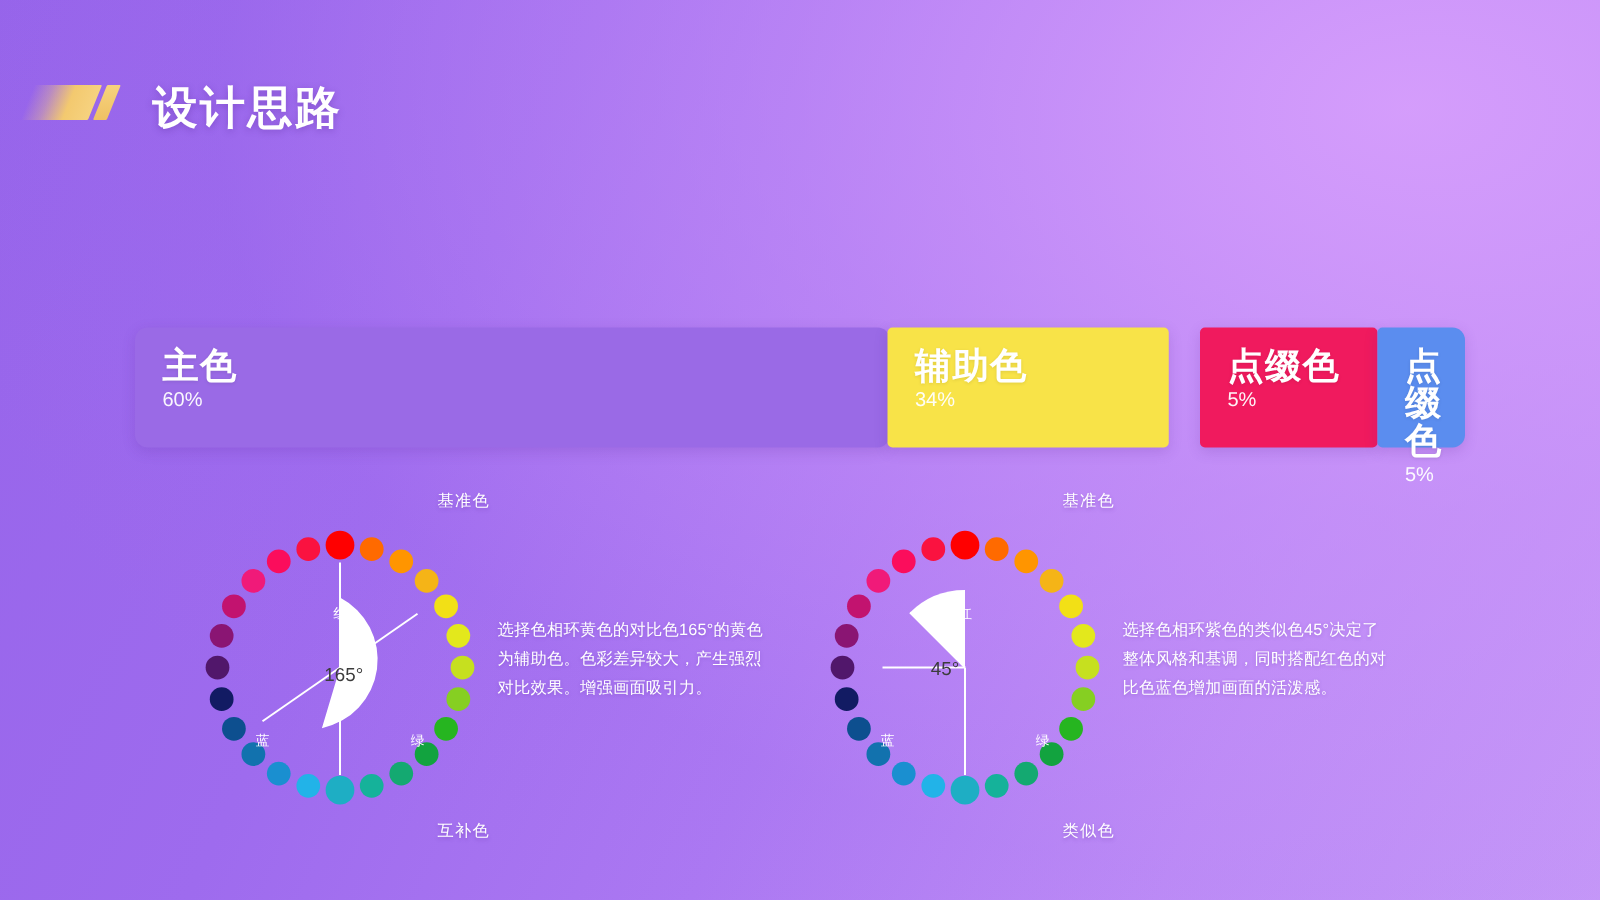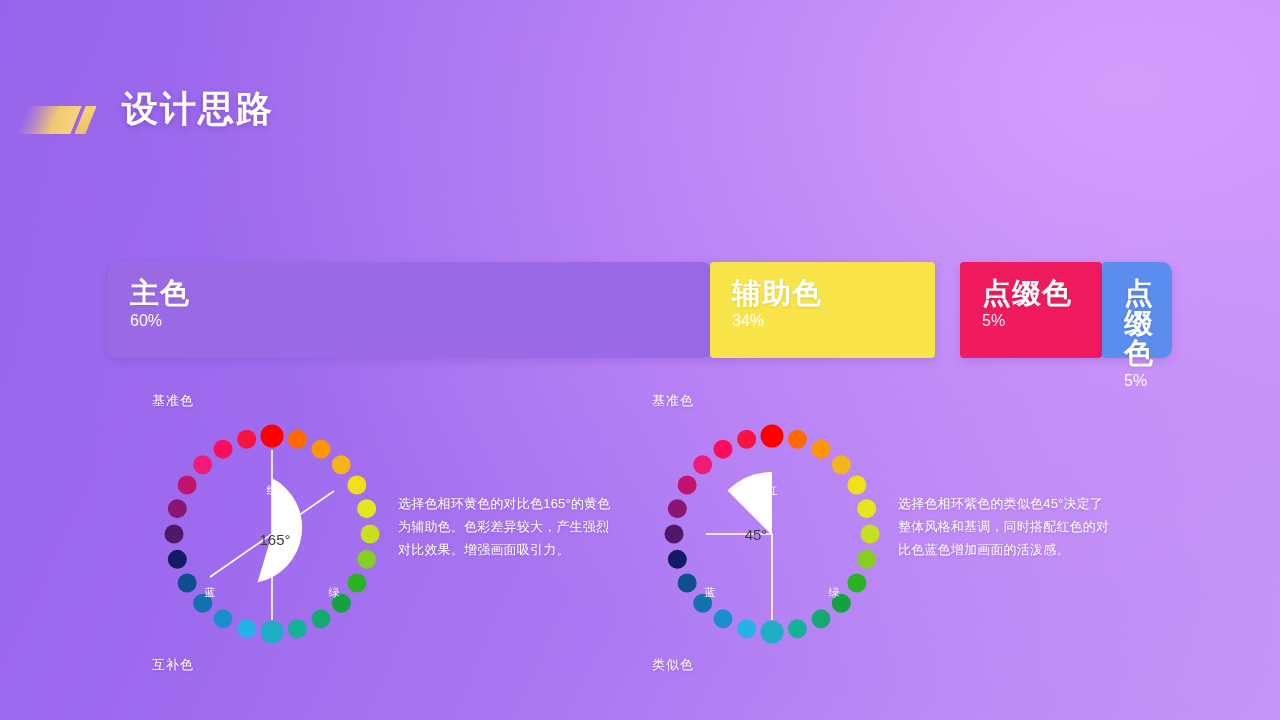--- a/index.html
+++ b/index.html
@@ -9,21 +9,21 @@
     background:#a06ff0;
   }
   #slide{
     position:relative;width:1280px;height:720px;overflow:hidden;
     background:
       radial-gradient(120% 140% at 88% 12%, rgba(214,158,252,0.95) 0%, rgba(201,146,249,0.55) 32%, rgba(170,116,243,0.10) 62%, rgba(154,104,238,0) 78%),
       linear-gradient(115deg, #9664ea 0%, #9e6bee 30%, #ab78f2 55%, #bd8cf6 78%, #c79af8 100%);
   }
 
   
-  .title-row{position:absolute;left:22px;top:62px;height:58px;display:flex;align-items:flex-end;margin-top:14px;}
+  .title-row{position:absolute;left:22px;top:62px;height:58px;display:flex;align-items:flex-start;}
   .deco{position:relative;width:72px;height:28px;margin-top:6px;}
   .deco .bar{
     position:absolute;left:0;top:0;width:54px;height:28px;
     transform:skewX(-22deg);
     background:linear-gradient(90deg, rgba(245,205,120,0) 0%, rgba(246,206,121,0.35) 28%, #f3c96f 62%, #f6d27f 100%);
     border-radius:1px;
   }
   .deco .slash{
     position:absolute;left:58px;top:0;width:11px;height:28px;
     transform:skewX(-22deg);
@@ -55,21 +55,21 @@
   .seg-main{left:0;width:604px;background:#9a6ae6;border-radius:10px;}
   .seg-sub {left:602px;width:225px;background:#f8e348;border-radius:4px;}
   .seg-ac1 {left:852px;width:142px;background:#f01a5e;border-radius:4px;}
   .seg-ac2 {left:994px;width:70px;background:#5b8def;border-radius:4px 10px 10px 4px;}
 
   
   .wheel-block{position:absolute;top:392px;}
   .wheel-block.left{left:152px;}
   .wheel-block.right{left:652px;}
   .cap{
-    position:absolute;width:240px;text-align:left;left:0;
+    position:absolute;width:240px;text-align:right;left:0;
     color:#ffffff;font-size:13px;letter-spacing:1px;
     text-shadow:0 1px 3px rgba(92,44,158,0.35);
   }
   .cap.top{top:0;}
   .cap.bottom{top:264px;}
   .wheel{position:absolute;left:0;top:22px;width:240px;height:240px;}
   .desc{
     position:absolute;top:100px;width:215px;
     color:#ffffff;font-size:13px;line-height:23px;letter-spacing:.2px;
     text-shadow:0 1px 3px rgba(92,44,158,0.30);

